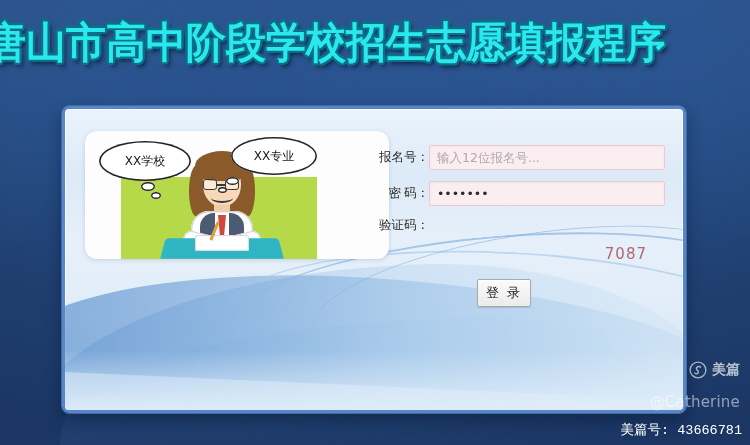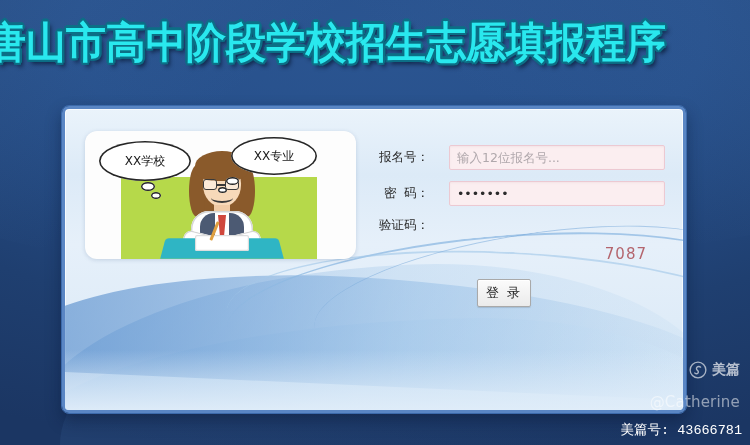--- a/index.html
+++ b/index.html
@@ -88,21 +88,21 @@
   .t2 { right:-18%; bottom:8px; width:92%; height:150px;
         border-top:2px solid rgba(165,202,234,.65);
         transform:rotate(3deg); }
   .t3 { right:-10%; bottom:56px; width:70%; height:120px;
         border-top:1.5px solid rgba(120,170,218,.55);
         transform:rotate(-9deg); }
 
   
   #illustration {
     position:absolute; left:20px; top:22px;
-    width:271px; height:128px;
+    width:304px; height:128px;
     background:#fdfdfd;
     border-radius:12px;
     box-shadow:0 1px 4px rgba(40,70,120,.18);
     overflow:hidden;
     padding-left:40px;
   }
   #illo-green {
     position:absolute; left:36px; top:46px; width:196px; height:82px;
     background:#b6d94a;
   }
@@ -168,22 +168,22 @@
          background:#e0a040; transform:rotate(22deg); border-radius:1px; }
 
   
   #login-form {
     position:absolute; left:300px; top:36px;
     width:300px;
     z-index:3;
   }
   .form-row { display:flex; align-items:center; margin-bottom:11px; }
   .form-label {
-    width:64px; text-align:right; margin-right:20px;
-    font-family:Liberation Mono, monospace;
+    width:64px; text-align:right; margin-right:0;
+    font-family:Liberation Serif, serif;
     font-size:12.5px; color:#2a2a2a; white-space:nowrap;
   }
   .form-input {
     flex:1; height:25px;
     background:#fbeef0;
     border:1px solid #ecc9d2;
     border-radius:2px;
     padding:0 7px;
     font-family:"DejaVu Sans", sans-serif;
     font-size:12.5px; color:#2b2b2b;

